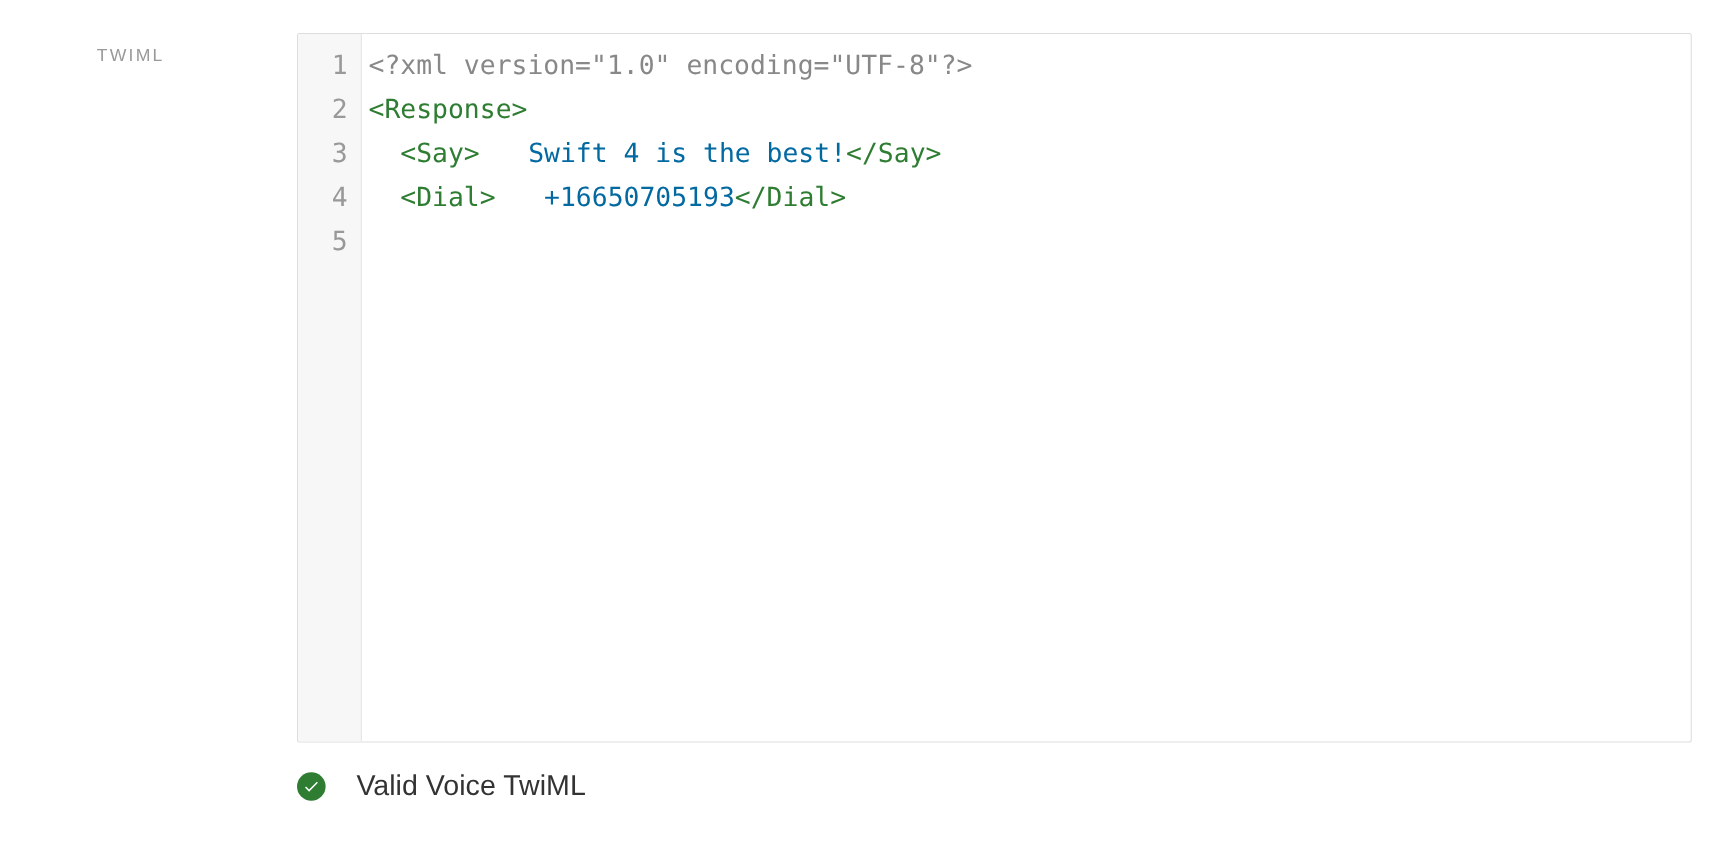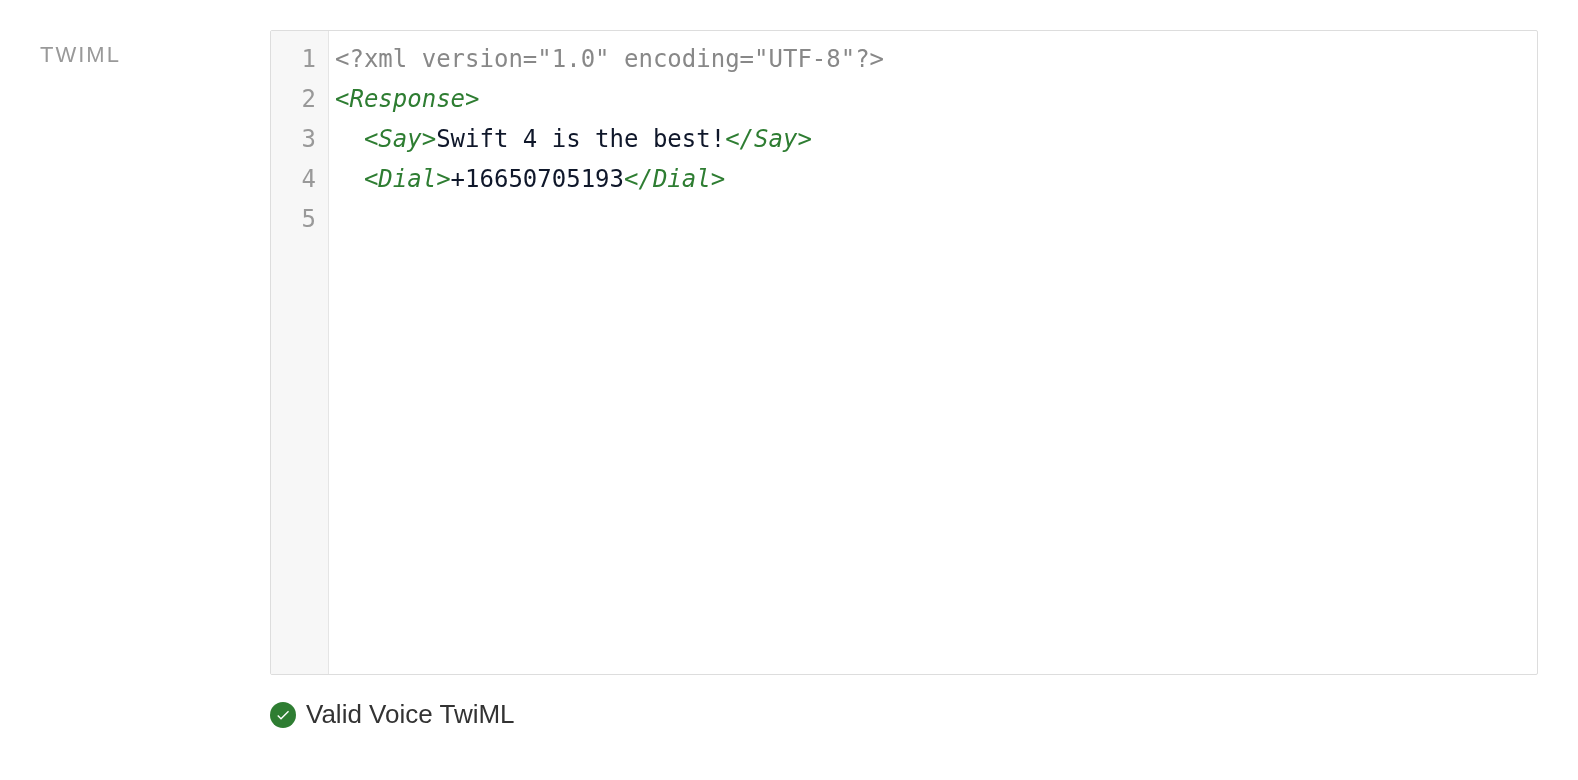--- a/index.html
+++ b/index.html
@@ -16,24 +16,25 @@
       display: flex;
       gap: 20px;
       width: 100%;
     }
     .label-col {
       width: 210px;
       flex-shrink: 0;
       padding-top: 12px;
     }
     .label {
-      font-size: 22px;
+      font-size: 16px;
       letter-spacing: 2px;
       color: #999;
       font-weight: 400;
+      margin-left: 48px;
     }
     .editor-col {
       flex: 1;
     }
     .code-editor {
       border: 1px solid #ddd;
       border-radius: 2px;
       background: #fff;
       height: 645px;
       display: flex;
@@ -64,33 +65,33 @@
     }
     .code-line {
       height: 40px;
       white-space: pre;
     }
     .xml-decl {
       color: #888;
     }
     .xml-tag {
       color: #2e7d32;
-      font-style: italic;
     }
     .xml-text {
-      color: #0f172a;
+      color: #0369a1;
+      margin-left: 44px;
     }
     .indent {
       display: inline-block;
     }
     .validation {
       margin-top: 24px;
       display: flex;
       align-items: center;
-      gap: 10px;
+      gap: 28px;
     }
     .check-icon {
       width: 26px;
       height: 26px;
       border-radius: 50%;
       background: #2e7d32;
       display: flex;
       align-items: center;
       justify-content: center;
       flex-shrink: 0;

